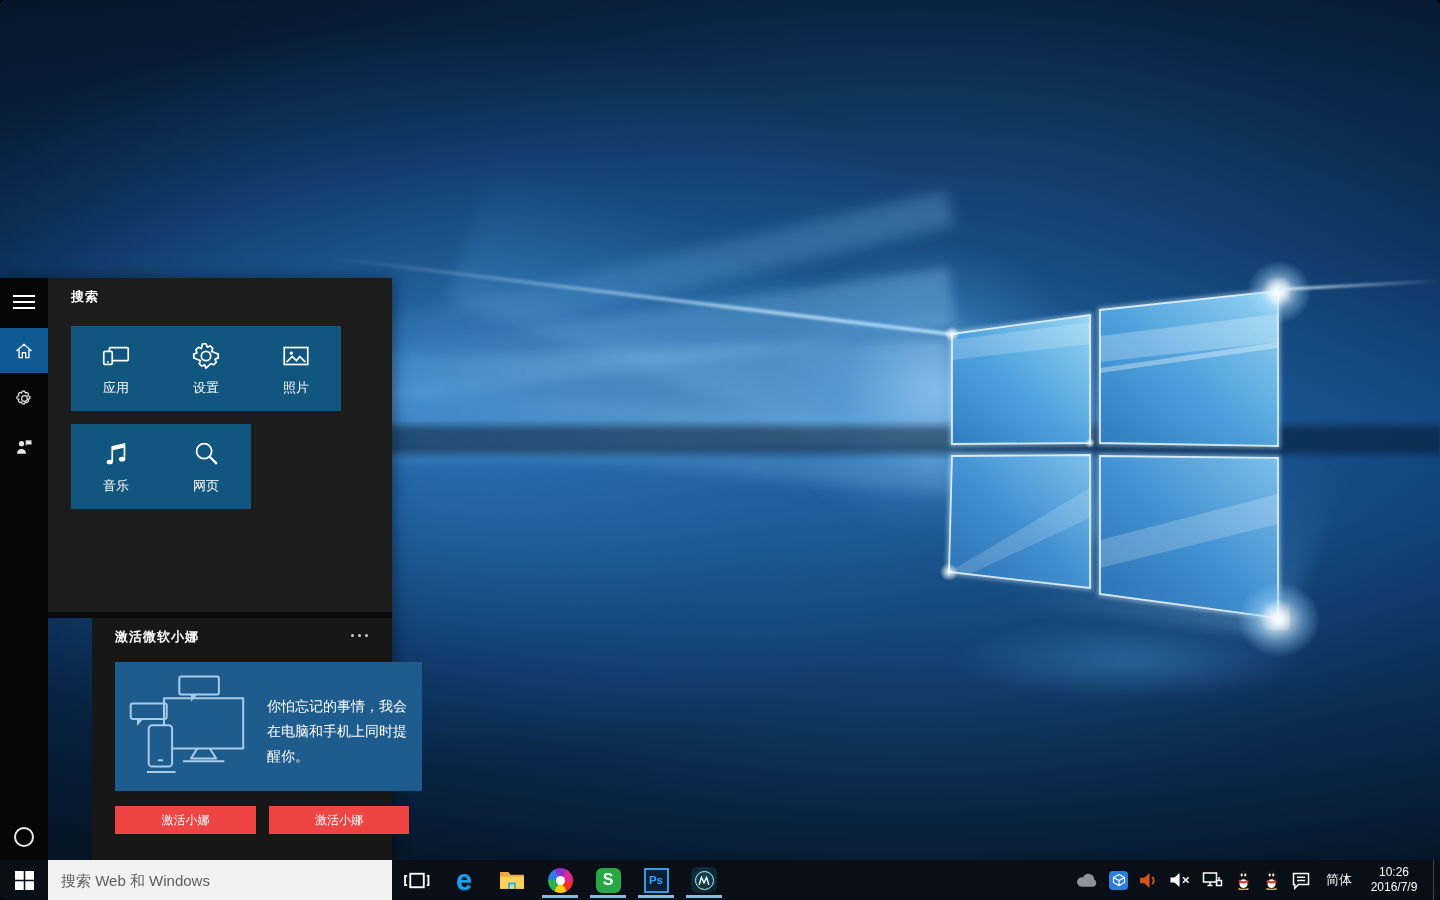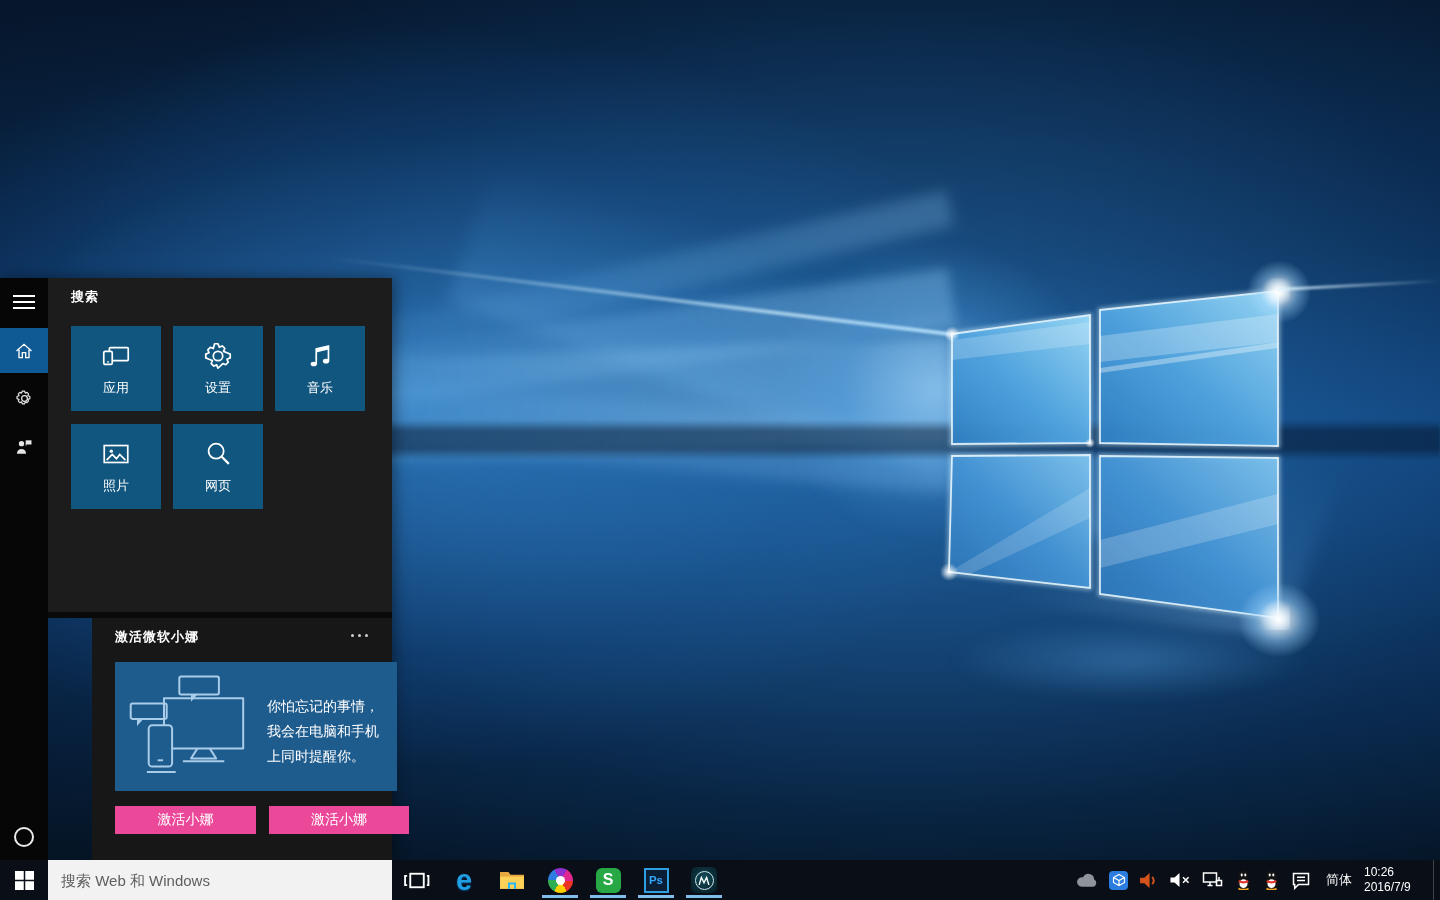--- a/index.html
+++ b/index.html
@@ -1,18 +1,18 @@
 <!DOCTYPE html>
 <html><head>
 <meta charset="utf-8">
 <style>
   * { margin:0; padding:0; box-sizing:border-box; }
   html,body { width:1440px; height:900px; overflow:hidden; background:#000; }
   body { font-family:"Liberation Sans","DejaVu Sans",sans-serif; }
-  .desktop { position:relative; width:1440px; height:900px; overflow:hidden; background:#071c35; }
+  .desktop { position:relative; width:1440px; height:900px; overflow:hidden; background:#071c35;border-radius:6px; }
 
   
   .wp-base { position:absolute; inset:0; z-index:0;
     background:
       radial-gradient(1150px 760px at 63% 45%, rgba(52,140,214,0.50), rgba(22,84,152,0.16) 55%, rgba(0,0,0,0) 76%),
       radial-gradient(820px 500px at 29% 44%, rgba(64,152,224,0.62), rgba(28,96,168,0.22) 52%, rgba(0,0,0,0) 74%),
       linear-gradient(180deg,#06182e 0%,#0a2a50 28%,#104279 46%,#0e3a6b 58%,#082343 80%,#04121f 100%);
   }
   .beam { position:absolute; z-index:1; transform-origin:100% 50%; pointer-events:none; }
   .beam-1 { left:-80px; top:190px; width:1030px; height:36px; transform:rotate(-13deg); filter:blur(7px);
@@ -59,33 +59,33 @@
   .hamburger { width:22px; }
   .hamburger div { height:2px; background:#fff; margin:4px 0; }
   .ring { width:20px; height:20px; border:2.4px solid #ececec; border-radius:50%; }
 
   .content { flex:1; display:flex; flex-direction:column; }
   .search-section { position:relative; height:334px; background:#1C1C1C; }
   .panel-divider { height:6px; background:#0A0A0A; }
   .cortana-section { position:relative; flex:1; background:#171717;margin-left:44px; }
 
   .section-header { position:absolute; left:23px; top:10px; font-size:13px; font-weight:bold; color:#fff; letter-spacing:1px; }
-  .tiles { position:absolute; left:23px; top:48px; display:grid; grid-template-columns:repeat(3,90px); grid-auto-rows:85px; gap:13px 12px; }
+  .tiles { position:absolute; left:23px; top:48px; display:grid; grid-template-columns:repeat(3,90px); grid-auto-rows:85px; gap:13px 0; }
   .tile { background:#11567F; display:flex; flex-direction:column; align-items:center; justify-content:center; cursor:pointer; }
   .tile svg { width:32px; height:32px; margin-bottom:7px; }
   .tile-label { color:#fff; font-size:13px; }
   .hint { position:absolute; left:0; right:0; top:264px; text-align:center; color:#1E7FC4; font-size:13.5px; line-height:20px; padding:0 22px; }
 
   .cortana-dots { position:absolute; right:24px; top:16px; display:flex; gap:4px; cursor:pointer; }
   .cortana-dots i { width:3px; height:3px; border-radius:50%; background:#cfcfcf; }
-  .cortana-card { position:absolute; left:23px; top:44px; width:282px; height:129px; background:#1F5C8E; display:flex; }
+  .cortana-card { position:absolute; left:23px; top:44px; width:307px; height:129px; background:#1F5C8E; display:flex; }
   .card-illustration { width:152px; flex:none; display:flex; align-items:center; justify-content:center; }
   .card-text { flex:1; padding:32px 14px 0 0; color:#fff; font-size:14px; line-height:25px; }
   .cortana-buttons { position:absolute; left:23px; top:188px; display:flex; gap:13px; }
-  .c-btn { height:28px; background:#ec4899; color:#fff; font-size:14px; border:none; display:flex; align-items:center; justify-content:center; cursor:pointer; font-family:Liberation Serif, serif; }
+  .c-btn { height:28px; background:#ef4444; color:#fff; font-size:12px; border:none; display:flex; align-items:center; justify-content:center; cursor:pointer; font-family:Liberation Serif, serif; }
   .c-btn-activate { width:141px; }
   .c-btn-learn { width:140px; }
 
   
   .taskbar { position:absolute; left:0; top:860px; width:1440px; height:40px; background:#0A0E16; z-index:20; display:flex; align-items:stretch; }
   .start-btn { width:48px; flex:none; display:flex; align-items:center; justify-content:center; cursor:pointer; }
   .tb-search-wrap { width:344px; flex:none; }
   .tb-search { width:100%; height:100%; border:none; outline:none; background:#F2F2F2; font-size:15px; color:#333; padding-left:13px; font-family:inherit; }
   .tb-search::placeholder { color:#5E5E5E; opacity:1; }
   .slot { position:relative; width:48px; flex:none; display:flex; align-items:center; justify-content:center; cursor:pointer; }
@@ -97,21 +97,21 @@
   .s-app { width:25px; height:25px; border-radius:6px; background:#28A745; color:#fff; font-weight:bold; font-size:16px; display:flex; align-items:center; justify-content:center; }
   .ps-app { width:25px; height:25px; background:#0A1E36; border:2px solid #2F9FE0; color:#31A8FF; font-weight:bold; font-size:11.5px; display:flex; align-items:center; justify-content:center; }
   .moto-app { width:26px; height:26px; border-radius:5px; display:flex; align-items:center; justify-content:center;
     background:radial-gradient(circle at 50% 45%, #14525e 0%, #0b2e38 55%, #071a22 100%); }
   .moto-ring { width:19px; height:19px; border-radius:50%; border:1.5px solid rgba(220,245,255,0.9); display:flex; align-items:center; justify-content:center; }
 
   .tray { margin-left:auto; display:flex; align-items:center; gap:5px; }
   .tray-item { display:flex; align-items:center; justify-content:center; height:40px; padding:0 3px; cursor:pointer; }
   .cube-badge { width:19px; height:19px; border-radius:4px; background:#2B7DE0; display:flex; align-items:center; justify-content:center; }
   .ime { color:#fff; font-size:13px; padding:0 7px; }
-  .clock { width:64px; text-align:left; color:#fff; font-size:12px; line-height:15px; padding-right:4px; cursor:default; }
+  .clock { width:64px; text-align:center; color:#fff; font-size:12px; line-height:15px; padding-right:4px; cursor:default; }
   .show-desktop { width:7px; height:40px; border-left:1px solid rgba(255,255,255,0.22); cursor:pointer; }
 </style>
 </head>
 <body>
 
 <div class="desktop">
 
   <div class="wp-base"></div>
   <div class="beam beam-1"></div>
   <div class="beam beam-2"></div>
@@ -226,34 +226,34 @@
           </div>
           <div class="tile">
             <svg viewBox="0 0 34 34">
               <circle cx="17" cy="17" r="5" fill="none" stroke="#fff" stroke-width="1.8"></circle>
               <path d="M17 4l1.4 3.6 3.1-1.3 2.7 2.7-1.3 3.1L26.5 13.5 30 15v4l-3.5 1.5 1.4 3.1-2.7 2.7-3.1-1.3L17 30h-0.01L15.6 26.4l-3.1 1.3-2.7-2.7 1.3-3.1L7.5 20.5 4 19v-4l3.5-1.4-1.3-3.1 2.7-2.7 3.1 1.3L13.4 4z" fill="none" stroke="#fff" stroke-width="1.8" stroke-linejoin="round"></path>
             </svg>
             <div class="tile-label">设置</div>
           </div>
           <div class="tile">
             <svg viewBox="0 0 34 34">
+              <rect x="4.5" y="8" width="25" height="18" fill="none" stroke="#fff" stroke-width="1.8"></rect>
+              <circle cx="12" cy="14" r="1.8" fill="#fff"></circle>
+              <path d="M7 23.5 l6-6 4.5 4.5 3.5-4.5 6 6" fill="none" stroke="#fff" stroke-width="1.8"></path>
+            </svg>
+            <div class="tile-label">照片</div>
+          </div>
+          <div class="tile">
+            <svg viewBox="0 0 34 34">
               <path d="M13 25.5 V9.5 L26 6.5 V22.5" fill="none" stroke="#fff" stroke-width="1.8"></path>
               <path d="M13 9.5 L26 6.5 V10.2 L13 13.2 z" fill="#fff"></path>
               <ellipse cx="10.4" cy="25.5" rx="3.3" ry="2.5" fill="#fff"></ellipse>
               <ellipse cx="23.4" cy="22.5" rx="3.3" ry="2.5" fill="#fff"></ellipse>
             </svg>
             <div class="tile-label">音乐</div>
-          </div>
-          <div class="tile">
-            <svg viewBox="0 0 34 34">
-              <rect x="4.5" y="8" width="25" height="18" fill="none" stroke="#fff" stroke-width="1.8"></rect>
-              <circle cx="12" cy="14" r="1.8" fill="#fff"></circle>
-              <path d="M7 23.5 l6-6 4.5 4.5 3.5-4.5 6 6" fill="none" stroke="#fff" stroke-width="1.8"></path>
-            </svg>
-            <div class="tile-label">照片</div>
           </div>
           <div class="tile">
             <svg viewBox="0 0 34 34">
               <circle cx="15" cy="14" r="8" fill="none" stroke="#fff" stroke-width="1.9"></circle>
               <path d="M21 20 L28.5 27.5" stroke="#fff" stroke-width="2.4"></path>
             </svg>
             <div class="tile-label">网页</div>
           </div>
         </div>
 

